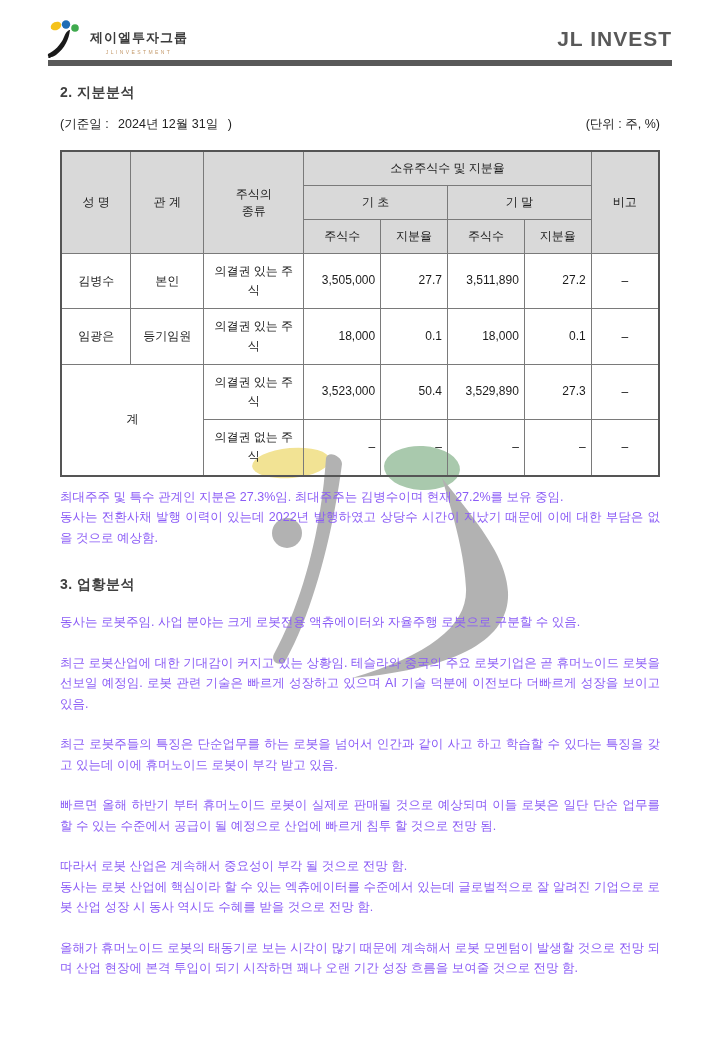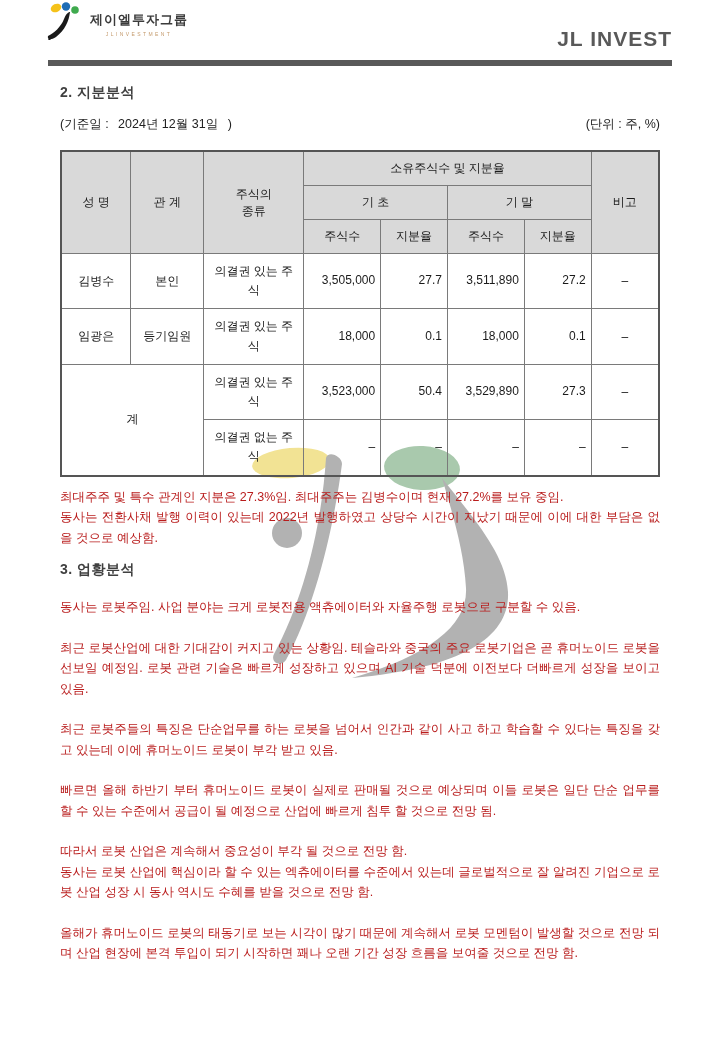--- a/index.html
+++ b/index.html
@@ -4,21 +4,21 @@
 <style>
   * { margin:0; padding:0; box-sizing:border-box; }
   html,body { background:#ffffff; }
   .page {
     position:relative; width:720px; height:1040px; margin:0 auto;
     background:#ffffff; overflow:hidden;
     font-family:"Liberation Sans","DejaVu Sans",sans-serif;
     color:#1a1a1a;
   }
   
-  .hdr-logo { position:absolute; left:46px; top:1px; display:flex; align-items:flex-start; z-index:2; }
+  .hdr-logo { position:absolute; left:46px; top:19px; display:flex; align-items:flex-start; z-index:2; }
   .hdr-logo-mark { width:38px; height:42px; }
   .hdr-logo-textwrap { margin:10px 0 0 6px; }
   .hdr-logo-name { font-size:13px; font-weight:700; color:#3b3b3b; letter-spacing:1px; }
   .hdr-logo-sub { font-size:5px; letter-spacing:2.4px; color:#c49a6c; margin-top:2px; text-align:center; }
   .hdr-brand { position:absolute; right:48px; top:27px; font-size:21px; font-weight:700; color:#595959; letter-spacing:1px; z-index:2; }
   .hdr-bar { position:absolute; left:48px; right:48px; top:60px; height:6px; background:#595959; z-index:2; }
 
   
   .watermark { position:absolute; left:240px; top:440px; width:300px; height:260px; z-index:0; pointer-events:none; }
 
@@ -36,23 +36,23 @@
   tr.hrow1 { height:28px; } tr.hrow2 { height:29px; } tr.hrow3 { height:28px; }
   tr.drow { height:53px; }
   td.c-center { text-align:center; }
   td.c-type { text-align:center; line-height:1.6; }
   td.c-num { text-align:right; word-break:break-all; line-height:1.8; padding-right:7px; }
   td.c-note { text-align:center; }
   col.w-name{width:69px;} col.w-rel{width:72px;} col.w-type{width:99px;}
   col.w-sh{width:76px;} col.w-rt{width:66px;} col.w-note{width:67px;}
 
   
-  .para { font-size:12.5px; line-height:1.64; text-align:justify; white-space:pre-wrap; color:#b91c1c; }
+  .para { font-size:12.5px; line-height:1.64; text-align:justify; white-space:pre-wrap; color:#8b5cf6; }
   .notes { margin-top:10px; }
-  h2.sec-title-2 { margin-top:13px; margin-bottom:18px; }
+  h2.sec-title-2 { margin-top:28px; margin-bottom:18px; }
   .industry .para { margin-bottom:20px; }
 </style>
 </head>
 <body>
 
 <div class="page">
 
   <svg class="watermark" viewBox="0 0 300 260" aria-hidden="true">
     <ellipse cx="51" cy="23" rx="39" ry="15" fill="#f2e394" transform="rotate(-5 51 23)"></ellipse>
     <ellipse cx="182" cy="28" rx="38" ry="22" fill="#a9c9ad" transform="rotate(3 182 28)"></ellipse>

